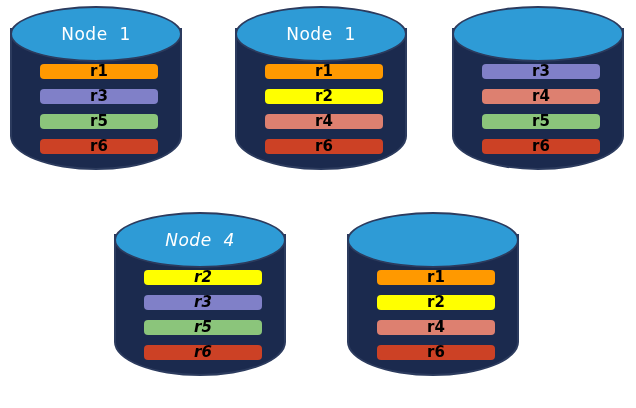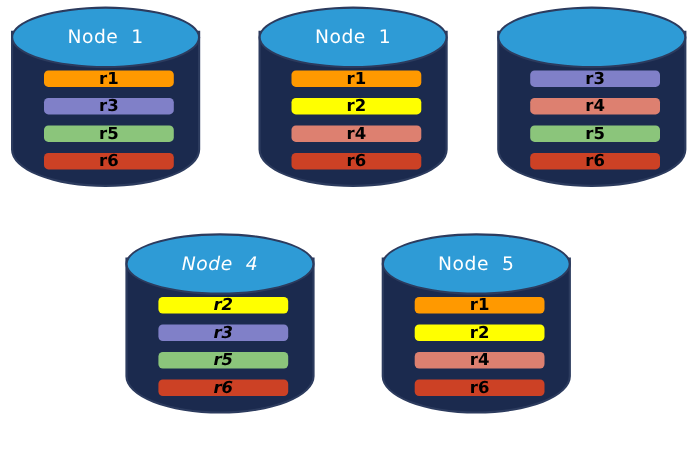--- a/index.html
+++ b/index.html
@@ -150,21 +150,20 @@
       <div class="replica" style="background: rgb(255, 255, 0);">r2</div>
       <div class="replica" style="background: rgb(128, 128, 200);">r3</div>
       <div class="replica" style="background: rgb(139, 197, 123);">r5</div>
       <div class="replica" style="background: rgb(204, 65, 37);">r6</div>
     </div>
   </div>
 
   <div class="node row-bot col-5">
     <div class="cyl-body"></div>
     <div class="cyl-top"></div>
-    <div class="node-label">Node  5</div>
     <div class="replicas">
       <div class="replica" style="background: rgb(255, 153, 0);">r1</div>
       <div class="replica" style="background: rgb(255, 255, 0);">r2</div>
       <div class="replica" style="background: rgb(221, 128, 112);">r4</div>
       <div class="replica" style="background: rgb(204, 65, 37);">r6</div>
     </div>
   </div>
 
 </div>
 

